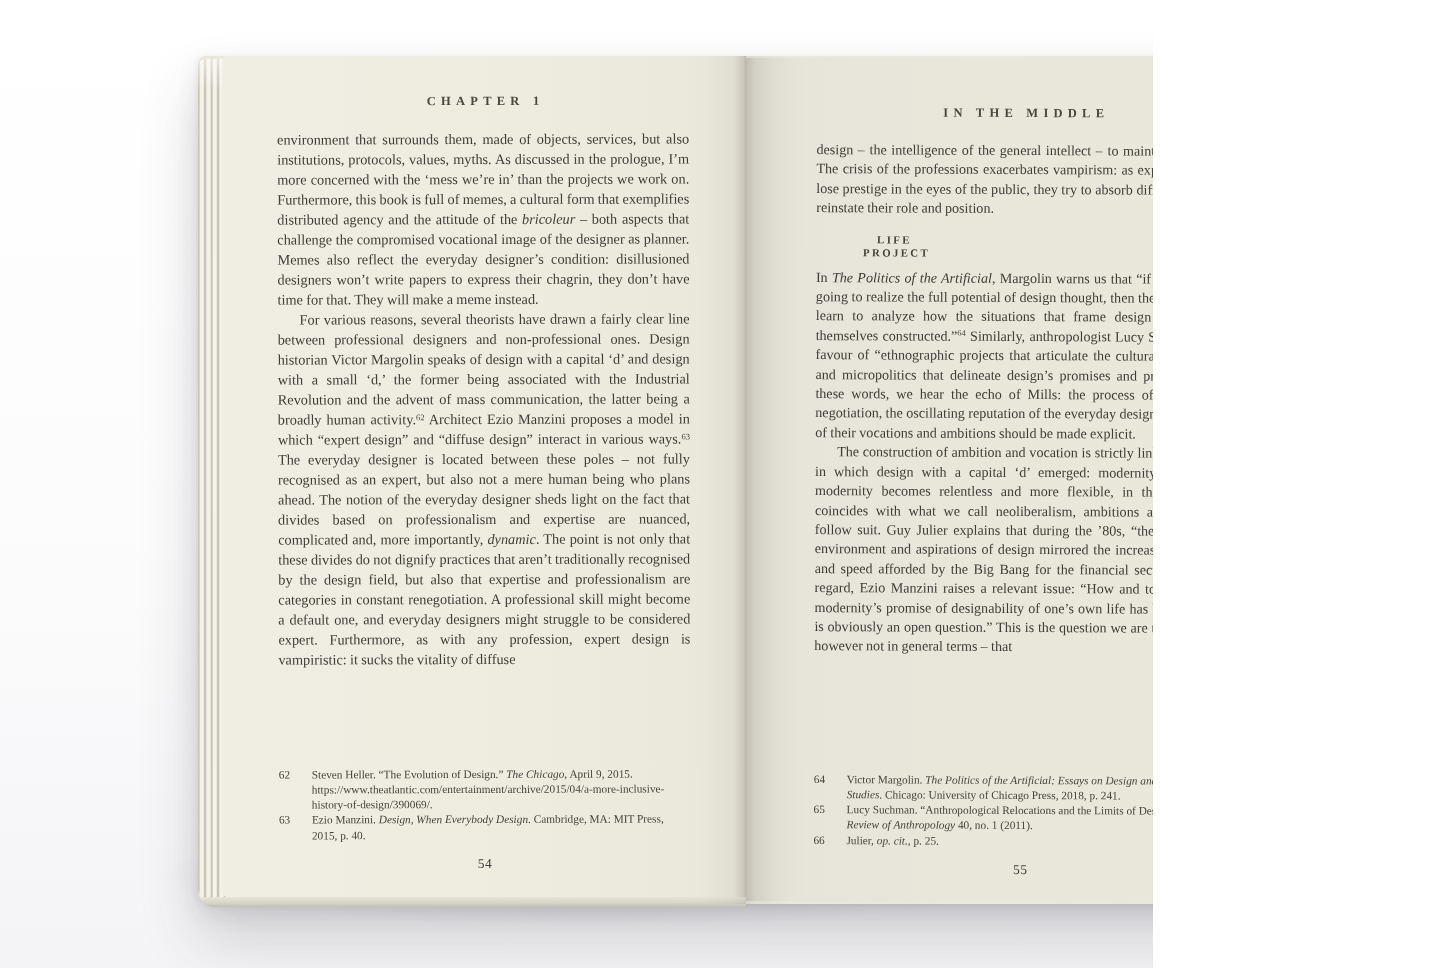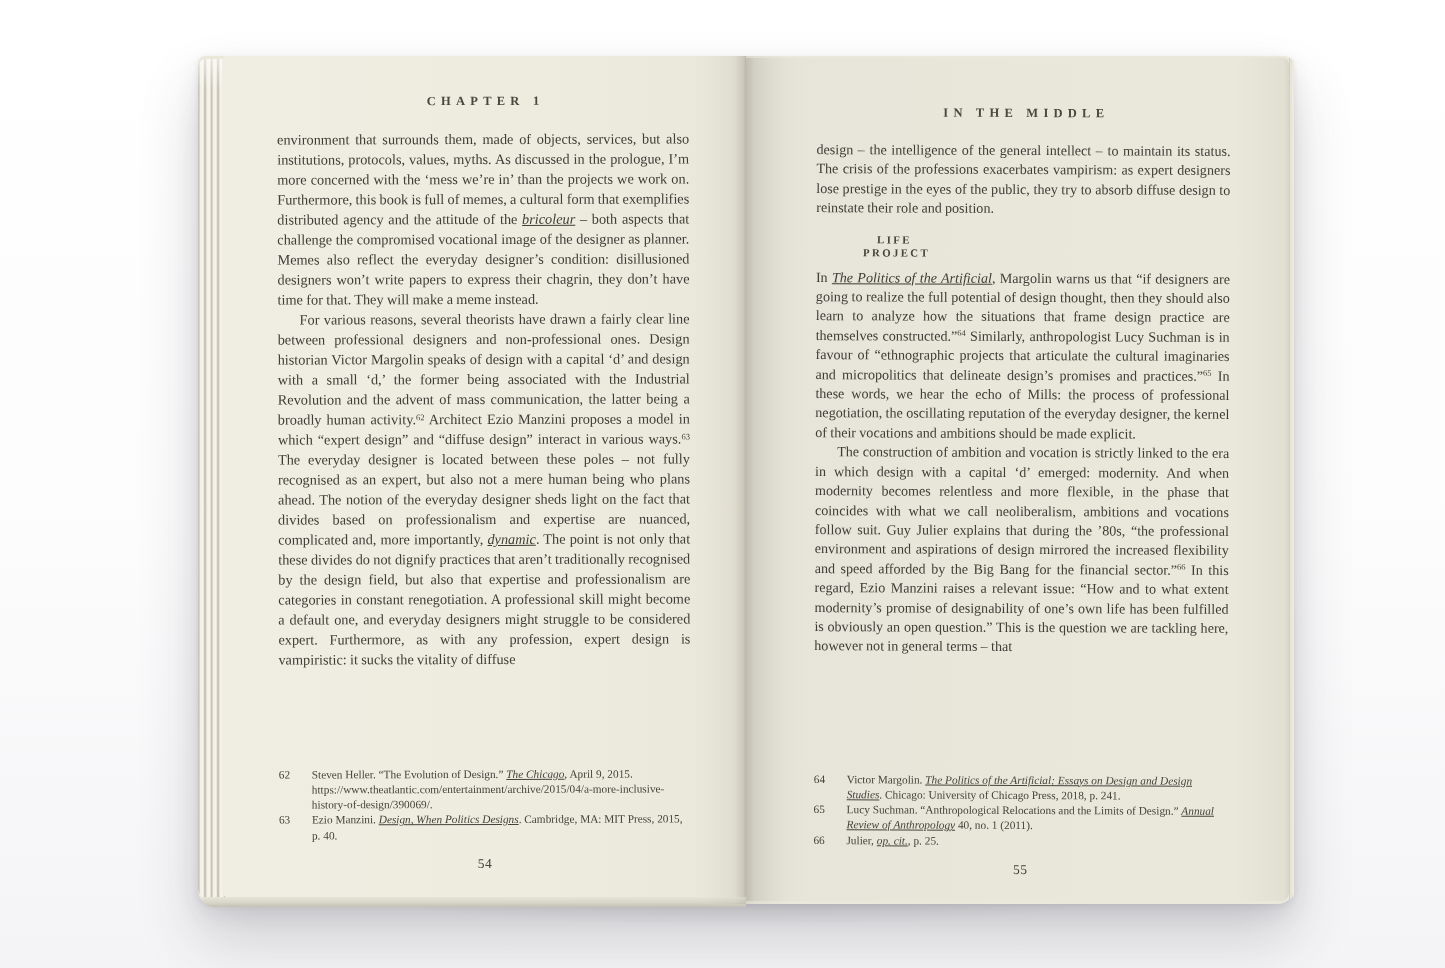--- a/index.html
+++ b/index.html
@@ -1,17 +1,17 @@
 <!DOCTYPE html>
 <html lang="en"><head>
 <meta charset="utf-8">
 <style>
   html,body{margin:0;padding:0;background:#ffffff;}
   .scene{
-    position:relative;width:1445px;height:968px;overflow:hidden;
+    position:relative;width:1153px;height:968px;overflow:hidden;
     background:linear-gradient(to bottom,#ffffff 0%,#fcfcfd 55%,#f4f4f6 100%);
     font-family:"Liberation Serif","DejaVu Serif",serif;
   }
   .scene::before{
     content:"";position:absolute;left:120px;right:80px;top:840px;height:120px;
     background:radial-gradient(ellipse 620px 70px at 50% 30%,rgba(70,70,82,0.16),rgba(70,70,82,0) 72%);
     pointer-events:none;
   }
   .book{
     position:absolute;left:198px;top:56px;width:1096px;height:848px;
@@ -60,21 +60,21 @@
     text-align:center;font-size:12.5px;font-weight:bold;letter-spacing:0.42em;
     color:#4a473f;white-space:nowrap;text-indent:0.42em;
   }
   .body-text{margin-top:20px;}
   .body-text p{
     margin:0;font-size:14.3px;line-height:20px;text-align:justify;
     hyphens:auto;-webkit-hyphens:auto;word-spacing:-0.02em;
   }
   .content-right .body-text p{font-size:14.1px;line-height:19.4px;}
   p.indent{text-indent:22px;}
-  em{font-style:italic;text-decoration:underline;}
+  em{font-style:italic;}
   sup{font-size:8.5px;line-height:0;position:relative;top:-4.5px;vertical-align:baseline;letter-spacing:0;}
   .section-heading{
     margin:15px 0 9px 47px;font-size:10.8px;font-weight:bold;
     letter-spacing:0.22em;line-height:13px;color:#46433b;
   }
   .section-heading .line1{padding-left:14px;}
   .fn-block{margin-top:auto;}
   .footnote{display:flex;font-size:11.3px;line-height:15.3px;color:#46433c;text-align:left;}
   .footnote .fn-num{flex:0 0 33px;}
   .footnote .fn-text{flex:1;}
@@ -99,21 +99,21 @@
         <p>environment that surrounds them, made of objects, services, but also institutions, protocols, values, myths. As discussed in the prologue, I’m more concerned with the ‘mess we’re in’ than the projects we work on. Furthermore, this book is full of memes, a cultural form that exemplifies distributed agency and the attitude of the <em>bricoleur</em> – both aspects that challenge the compromised vocational image of the designer as planner. Memes also reflect the everyday designer’s condition: disillusioned designers won’t write papers to express their chagrin, they don’t have time for that. They will make a meme instead.</p>
         <p class="indent">For various reasons, several theorists have drawn a fairly clear line between professional designers and non-professional ones. Design historian Victor Margolin speaks of design with a capital ‘d’ and design with a small ‘d,’ the former being associated with the Industrial Revolution and the advent of mass communication, the latter being a broadly human activity.<sup>62</sup> Architect Ezio Manzini proposes a model in which “expert design” and “diffuse design” interact in various ways.<sup>63</sup> The everyday designer is located between these poles – not fully recognised as an expert, but also not a mere human being who plans ahead. The notion of the everyday designer sheds light on the fact that divides based on professionalism and expertise are nuanced, complicated and, more importantly, <em>dynamic</em>. The point is not only that these divides do not dignify practices that aren’t traditionally recognised by the design field, but also that expertise and professionalism are categories in constant renegotiation. A professional skill might become a default one, and everyday designers might struggle to be considered expert. Furthermore, as with any profession, expert design is vampiristic: it sucks the vitality of diffuse</p>
       </div>
       <div class="fn-block">
         <div class="footnote">
           <span class="fn-num">62</span>
           <span class="fn-text">Steven Heller. “The Evolution of Design.” <em>The Chicago</em>, April 9, 2015. https://www.theatlantic.com/entertainment/archive/2015/04/a-more-inclusive-history-of-design/390069/.</span>
         </div>
         <div class="footnote">
           <span class="fn-num">63</span>
-          <span class="fn-text">Ezio Manzini. <em>Design, When Politics Designs</em>. Cambridge, MA: MIT Press, 2015, p. 40.</span>
+          <span class="fn-text">Ezio Manzini. <em>Design, When Everybody Design</em>. Cambridge, MA: MIT Press, 2015, p. 40.</span>
         </div>
       </div>
       <div class="pageno">54</div>
     </div>
 
     <div class="content content-right">
       <div class="running-head">IN THE MIDDLE</div>
       <div class="body-text">
         <p>design – the intelligence of the general intellect – to maintain its status. The crisis of the professions exacerbates vampirism: as expert designers lose prestige in the eyes of the public, they try to absorb diffuse design to reinstate their role and position.</p>
         <div class="section-heading">

